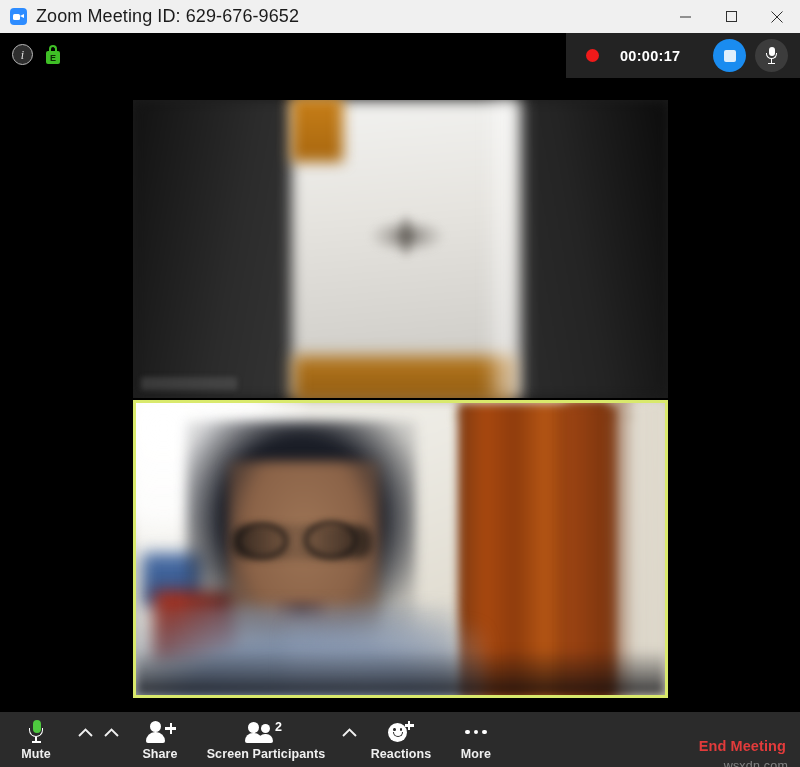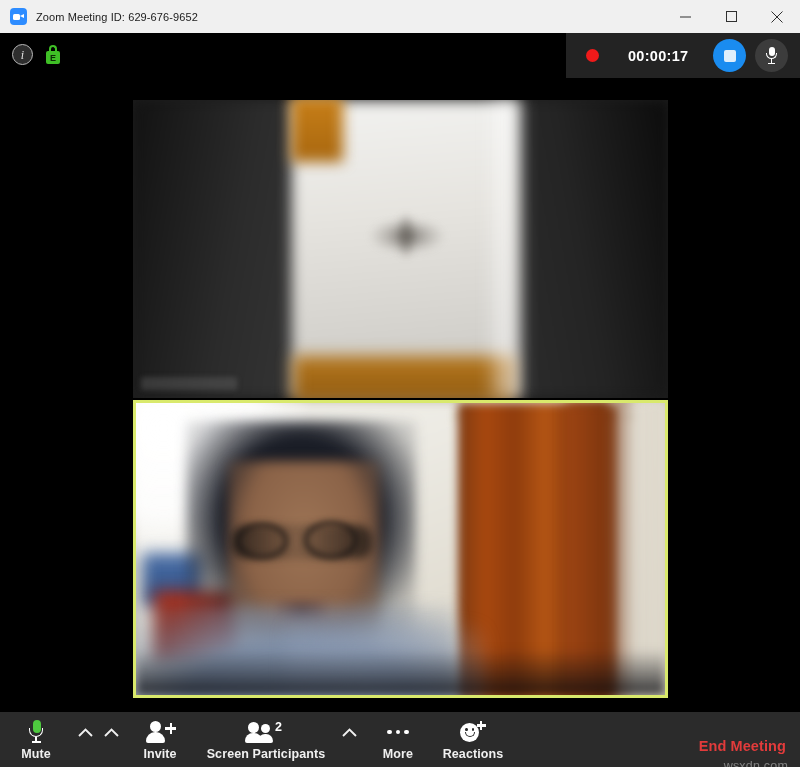--- a/index.html
+++ b/index.html
@@ -51,21 +51,21 @@
   }
   .tb-icon .cam-lens {
     position: absolute;
     left: 10px; top: 6px;
     width: 0; height: 0;
     border-top: 2.5px solid transparent;
     border-bottom: 2.5px solid transparent;
     border-right: 4px solid #ffffff;
   }
   .tb-title {
-    font-size: 11px;
+    font-size: 18px;
     color: #1b1b1b;
     letter-spacing: 0.1px;
     white-space: nowrap;
   }
   .tb-spacer { flex: 1 1 auto; }
   .win-btns {
     display: flex;
     height: 33px;
   }
   .win-btn {
@@ -144,21 +144,21 @@
     display: flex;
     align-items: center;
   }
   .rec-dot {
     width: 13px; height: 13px;
     border-radius: 50%;
     background: #f01a1a;
     margin-left: 20px;
   }
   .rec-time {
-    margin-left: 29px;
+    margin-left: 21px;
     color: #ffffff;
     font-size: 14.5px;
     font-weight: bold;
     letter-spacing: 0.3px;
   }
   .rec-btns {
     position: absolute;
     right: 12px; top: 6px;
     display: flex;
     gap: 9px;
@@ -737,64 +737,64 @@
 
     <div class="tool" style="width:72px">
       <div class="glyph">
         <span class="g-invite">
             <span class="head"></span>
             <span class="torso"></span>
             <span class="plus-v"></span>
             <span class="plus-h"></span>
           </span>
       </div>
-      <div class="lbl">Invite</div>
+      <div class="lbl">Share</div>
     </div>
 
     <div class="tool" style="width:140px">
       <div class="glyph">
         <span class="g-people">
           <span class="head1"></span>
             <span class="torso1"></span>
           <span class="head2"></span>
             <span class="torso2"></span>
           <span class="badge">2</span>
         </span>
       </div>
       <div class="lbl">Screen Participants</div>
     </div>
 
     <div class="caret">
       <svg width="15" height="9" viewBox="0 0 15 9">
           <polyline points="1,8 7.5,1.6 14,8" fill="none" stroke="#f0f0f0" stroke-width="1.9"></polyline>
         </svg>
-    </div>
-
-    <div class="tool" style="width:72px">
-      <div class="glyph">
-        <span class="g-more">
-            <i></i>
-            <i></i>
-            <i></i>
-          </span>
-      </div>
-      <div class="lbl">More</div>
     </div>
 
     <div class="tool" style="width:78px">
       <div class="glyph">
         <span class="g-react">
           <span class="face"></span>
             <span class="eye-l"></span>
             <span class="eye-r"></span>
             <span class="smile"></span>
           <span class="plus-v"></span>
             <span class="plus-h"></span>
         </span>
       </div>
       <div class="lbl">Reactions</div>
     </div>
 
+    <div class="tool" style="width:72px">
+      <div class="glyph">
+        <span class="g-more">
+            <i></i>
+            <i></i>
+            <i></i>
+          </span>
+      </div>
+      <div class="lbl">More</div>
+    </div>
+
     <div class="end-meeting">End Meeting</div>
     <div class="watermark">wsxdn.com</div>
   </div>
 
 </div>
 
 </body></html>

